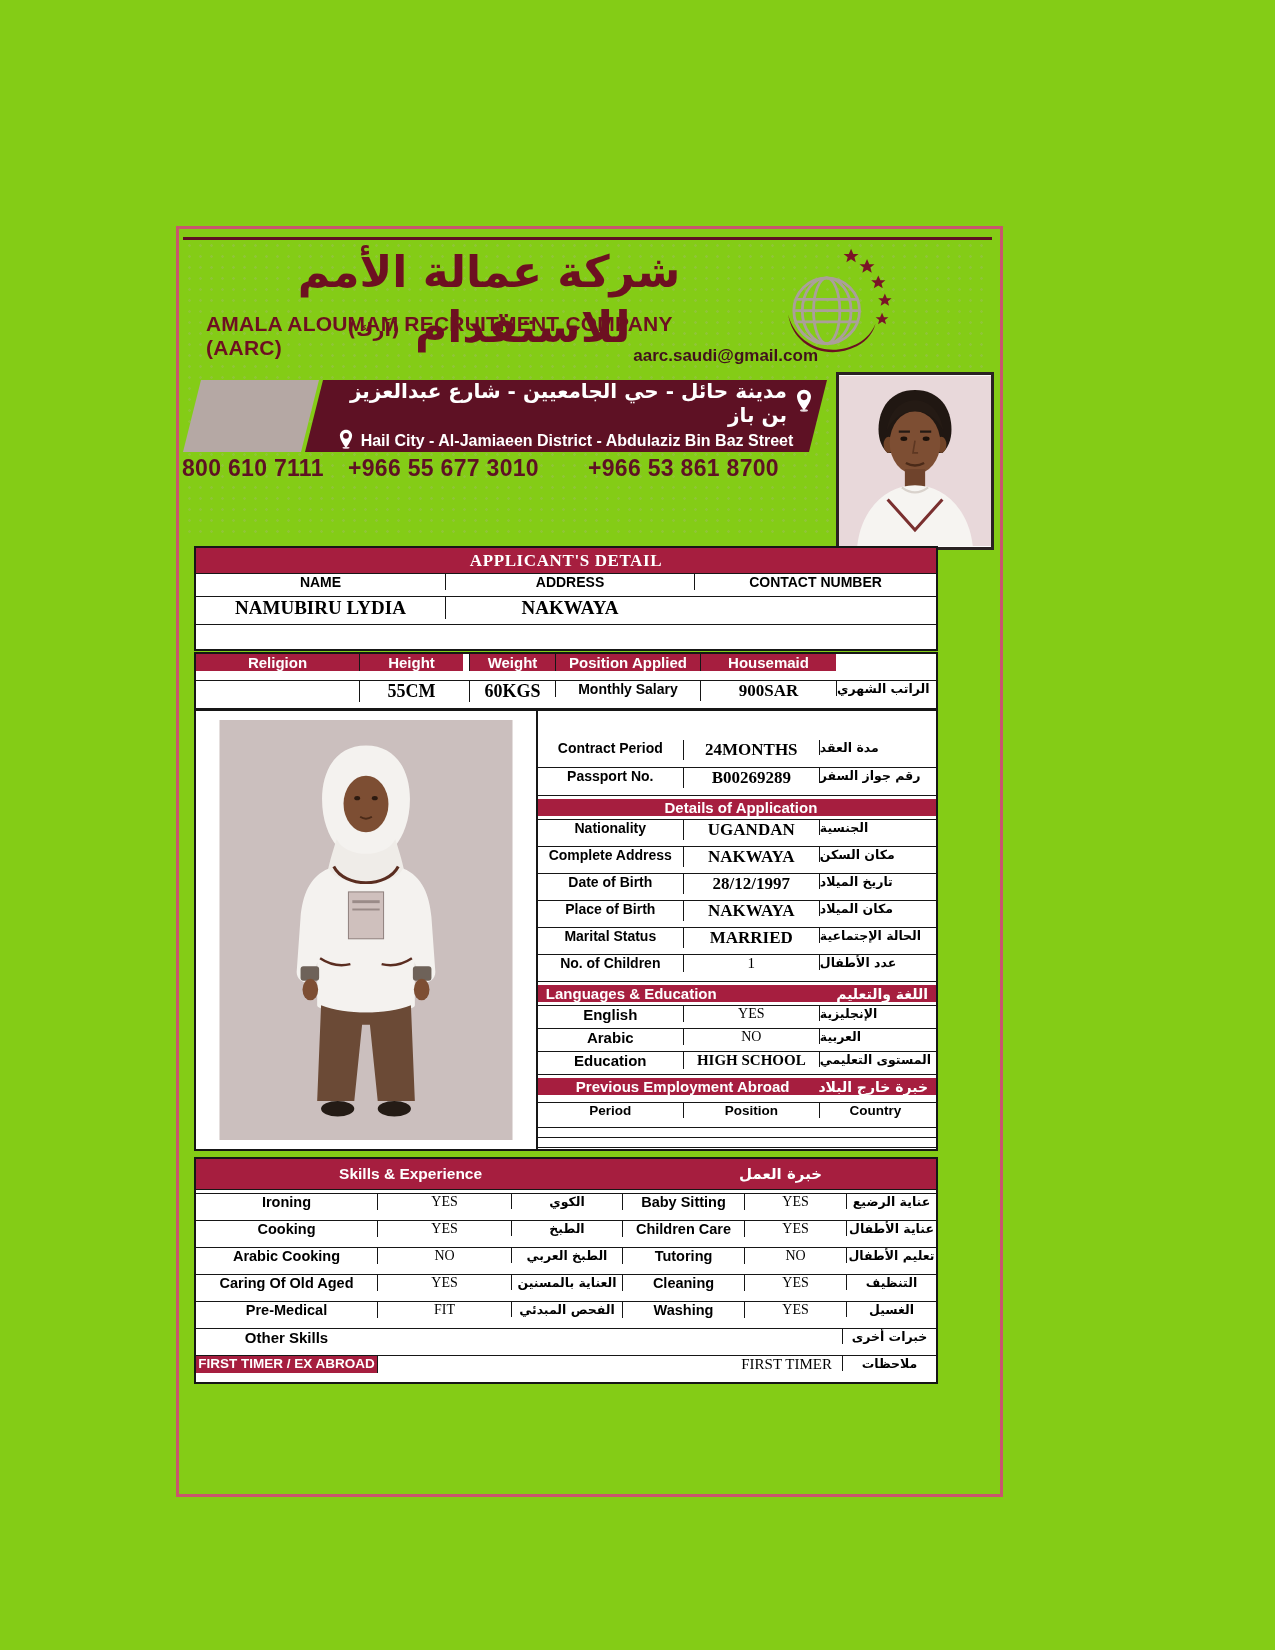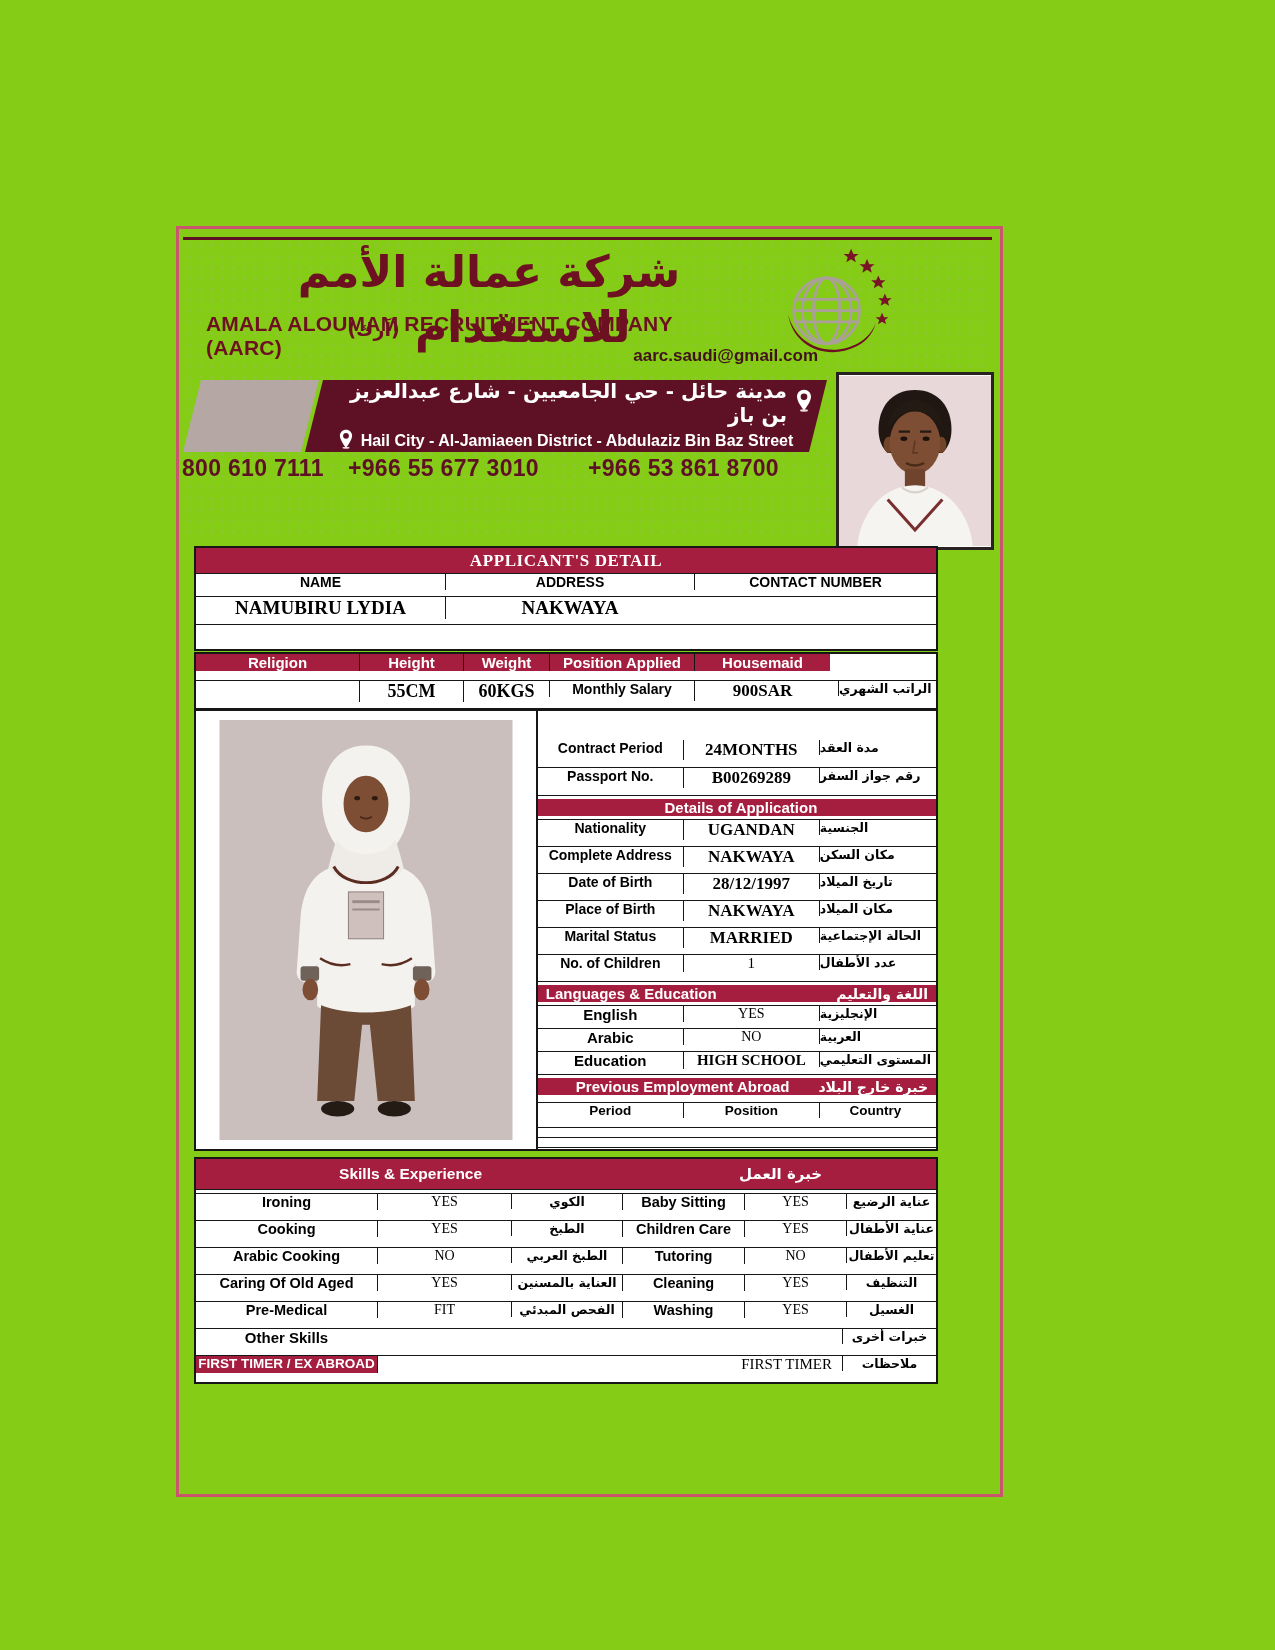--- a/index.html
+++ b/index.html
@@ -60,22 +60,22 @@
   .val{font-family:"Liberation Serif",serif;font-weight:bold;font-size:17px;}
 
   
   .rowA-banner{height:25px;justify-content:center;display:flex;align-items:center;
                font-family:"Liberation Serif",serif;font-weight:bold;font-size:17px;
                letter-spacing:.6px;}
   .tA-c1{width:249px;} .tA-c2{width:249px;} .tA-c3{flex:1;}
   .tA-merge{width:498px;}
 
   
-  .tB-c1{width:163px;} .tB-c2{width:104px;} .tB-c3{width:86px;}
-  .tB-c4{width:145px;} .tB-c5{width:136px;} .tB-c6{flex:1;margin-left:8px;}
+  .tB-c1{width:163px;} .tB-c2{width:104px;} .tB-c3{width:86px;margin-left:6px;}
+  .tB-c4{width:145px;} .tB-c5{width:136px;} .tB-c6{flex:1;}
   .crimson-cell{background:#A61E3F;color:#fff;font-weight:bold;font-size:15px;}
 
   .split{position:absolute;left:194px;top:709px;width:744px;height:442px;
          border:2px solid #161616;box-sizing:border-box;display:flex;background:#fff;}
   .photo-cell{width:353px;box-sizing:border-box;border-right:2px solid #161616;
               display:flex;align-items:center;justify-content:center;padding:8px 0;}
   .right-stack{flex:1;display:flex;flex-direction:column;}
   .blk{border-top:1.5px solid #161616;border-bottom:1.5px solid #161616;}
   .blk.first{border-top:none;}
   .blk .tr{height:26px;}

